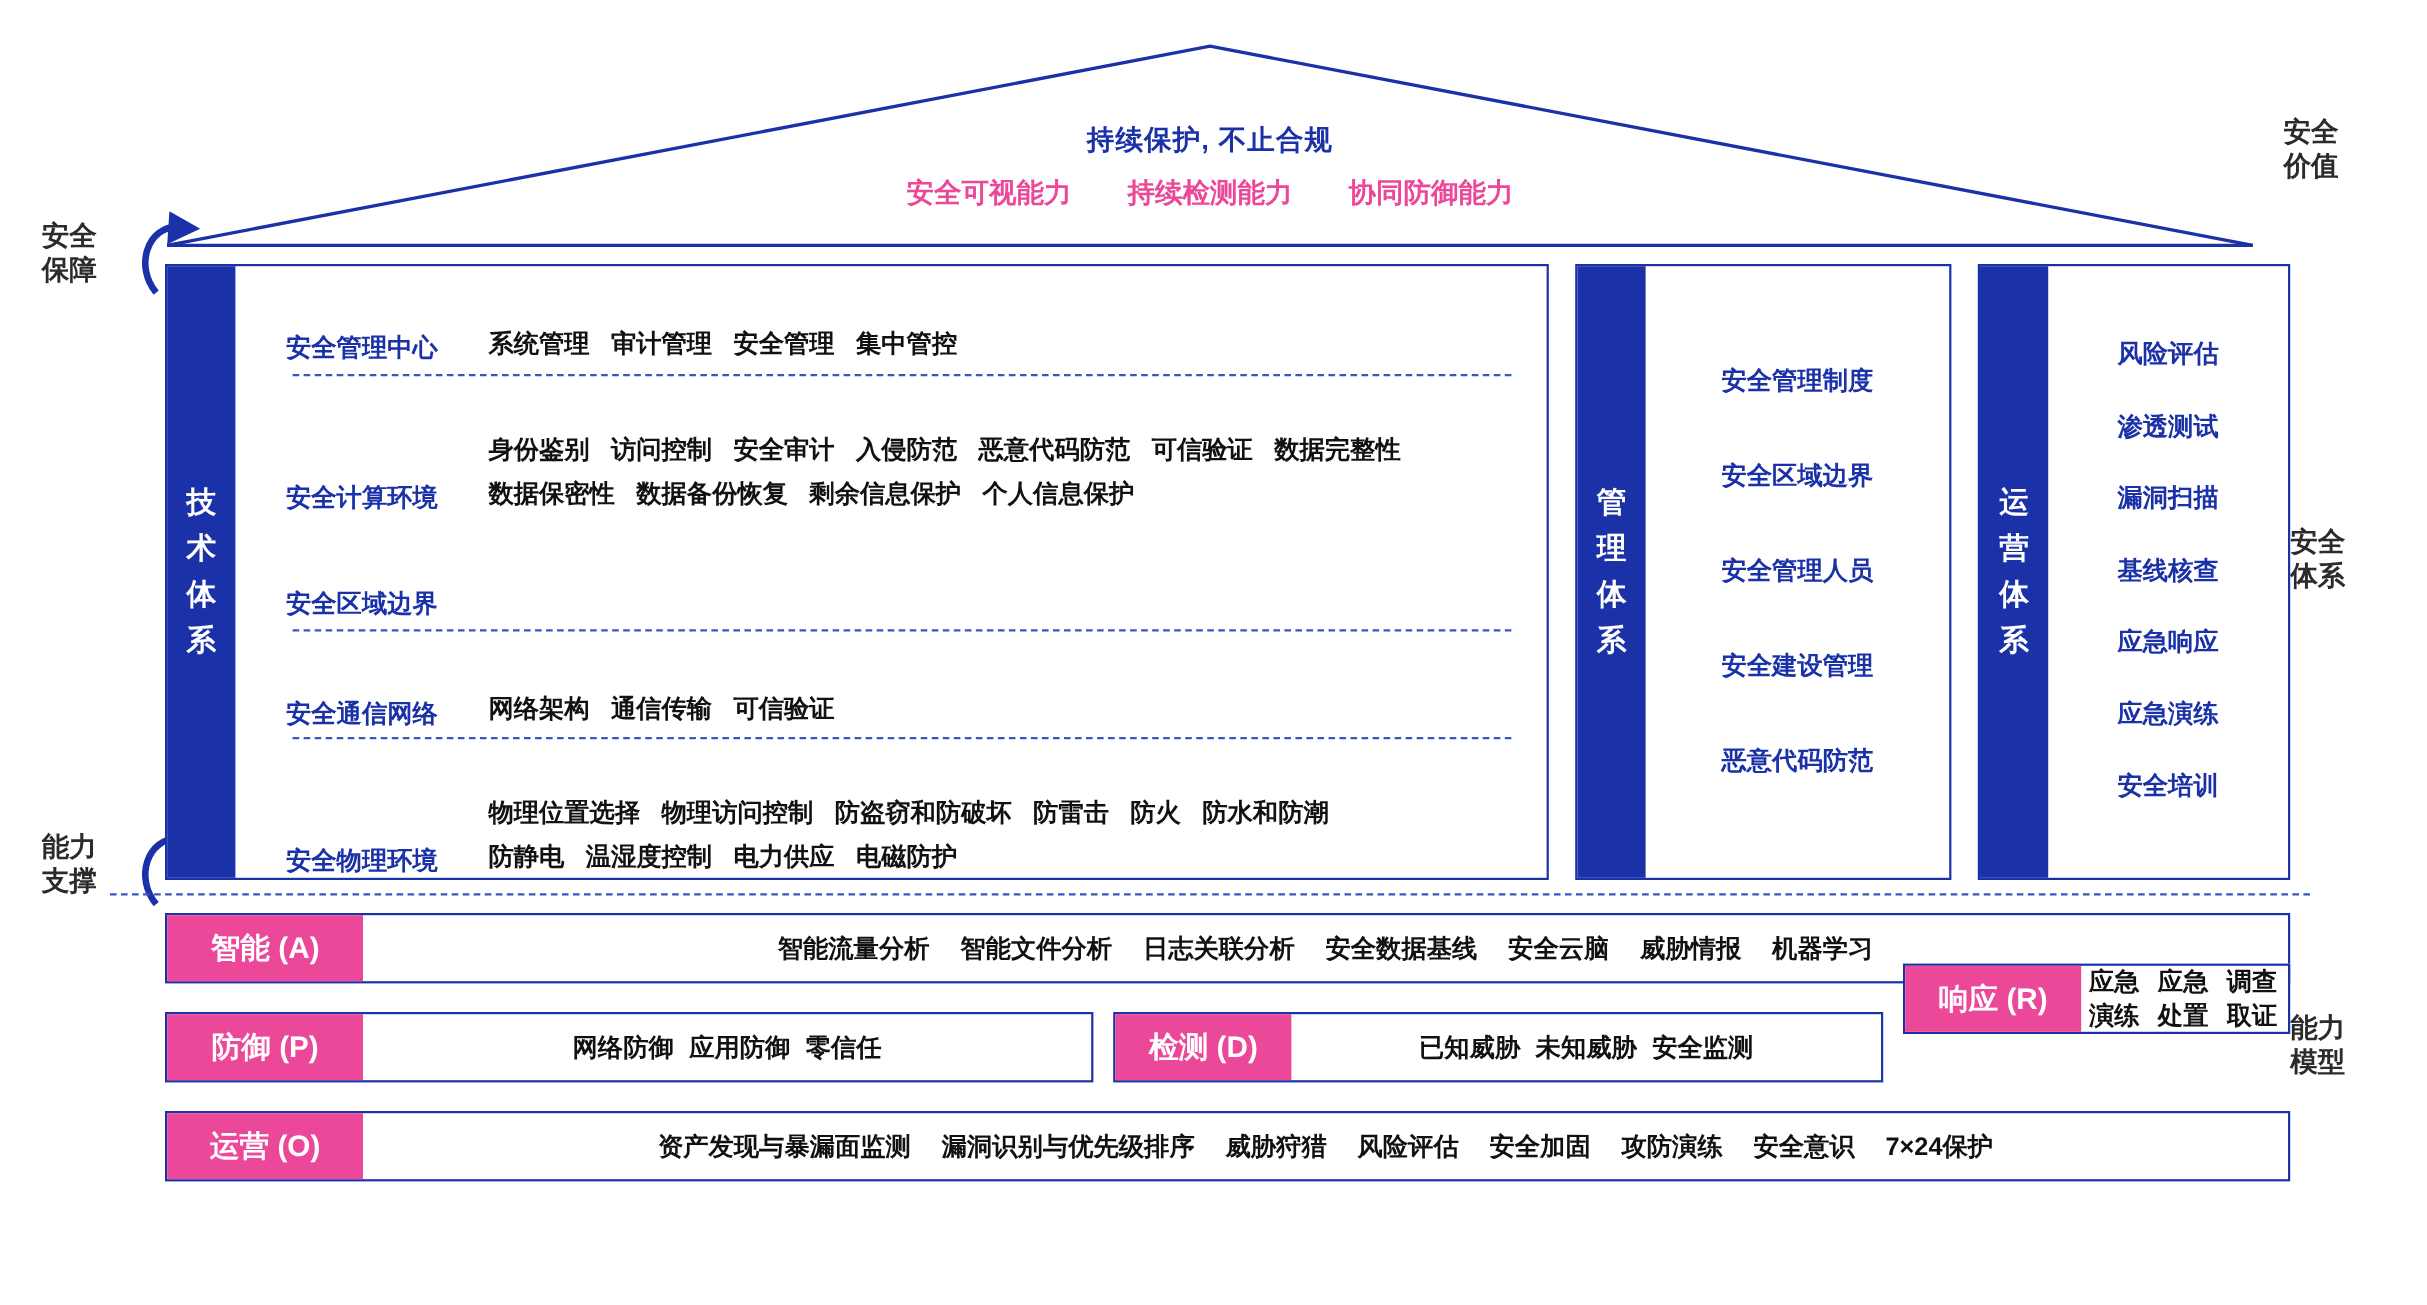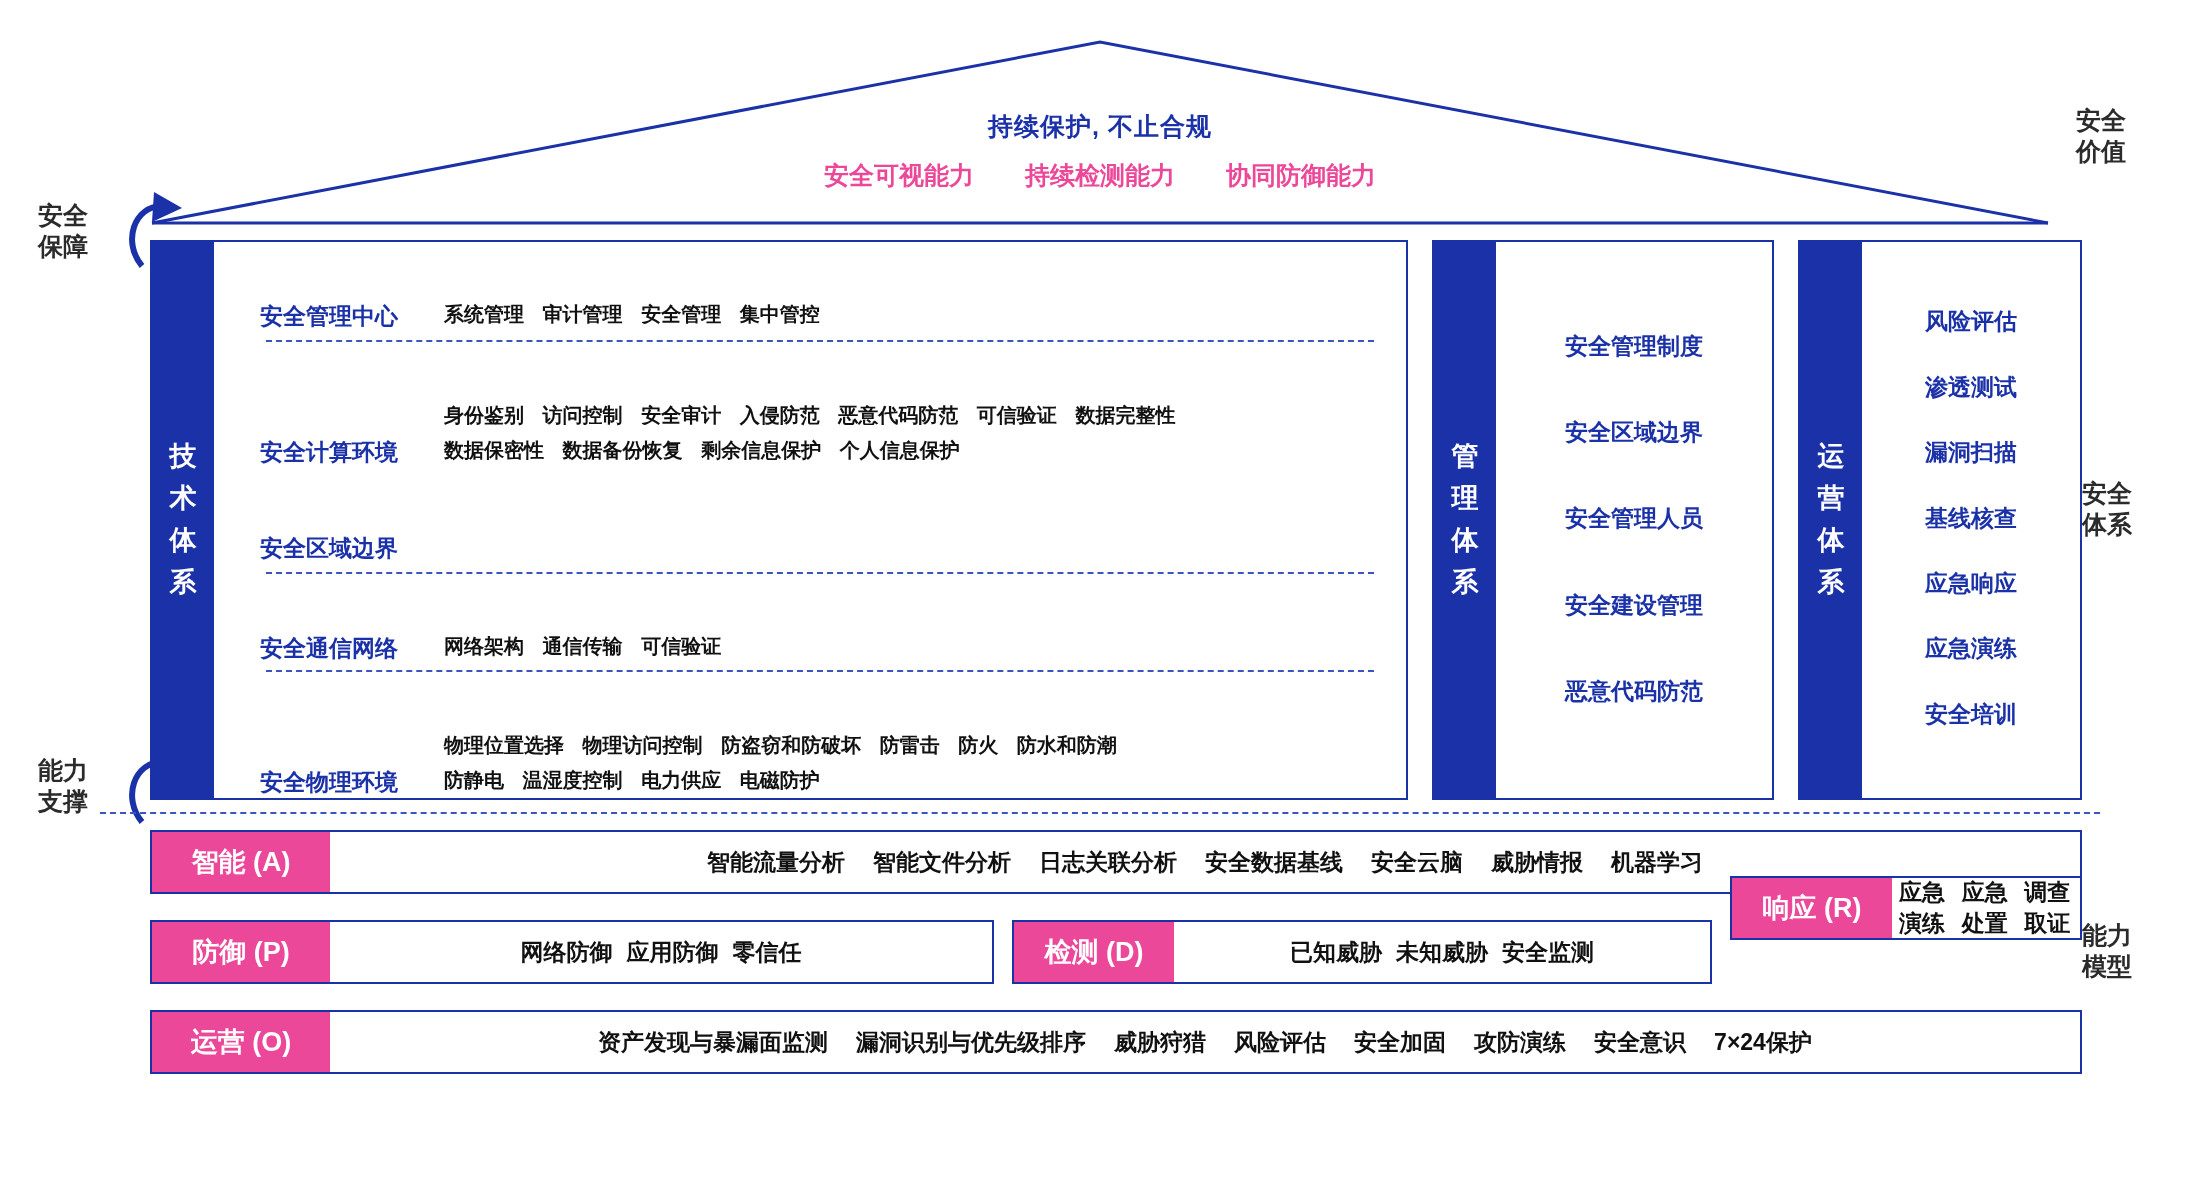--- a/index.html
+++ b/index.html
@@ -39,21 +39,21 @@
   #pillar-tech{left:0;width:1258px;}
   #pillar-tech .pillar-tab{width:62px;}
   #pillar-mgmt{left:1282px;width:342px;}
   #pillar-mgmt .pillar-tab{width:62px;}
   #pillar-ops{left:1648px;width:284px;}
   #pillar-ops .pillar-tab{width:62px;}
 
   
   .tech-row{position:absolute;left:0;width:100%;display:flex;align-items:flex-end;}
   .tech-name{flex:0 0 230px;text-align:center;font-size:23px;font-weight:bold;color:#1a31a8;}
-  .tech-items{flex:1 1 auto;font-size:20px;font-weight:bold;color:#111;line-height:1.75;padding-right:26px;}
+  .tech-items{flex:1 1 auto;font-size:23px;font-weight:bold;color:#111;line-height:1.75;padding-right:26px;}
   .tech-items .ln{display:block;}
   .tech-items .it{margin-right:13px;}
   .divider{position:absolute;left:52px;right:32px;border-top:2px dashed #3a55c0;height:0;}
 
   
   .stack{position:absolute;left:0;top:0;width:100%;height:100%;
     display:flex;flex-direction:column;align-items:center;}
   .stack.mgmt{justify-content:space-evenly;padding:34px 0 36px;box-sizing:border-box;}
   .stack.ops{justify-content:space-evenly;padding:30px 0 34px;box-sizing:border-box;}
   .stack-item{font-size:23px;font-weight:bold;color:#1a31a8;}

